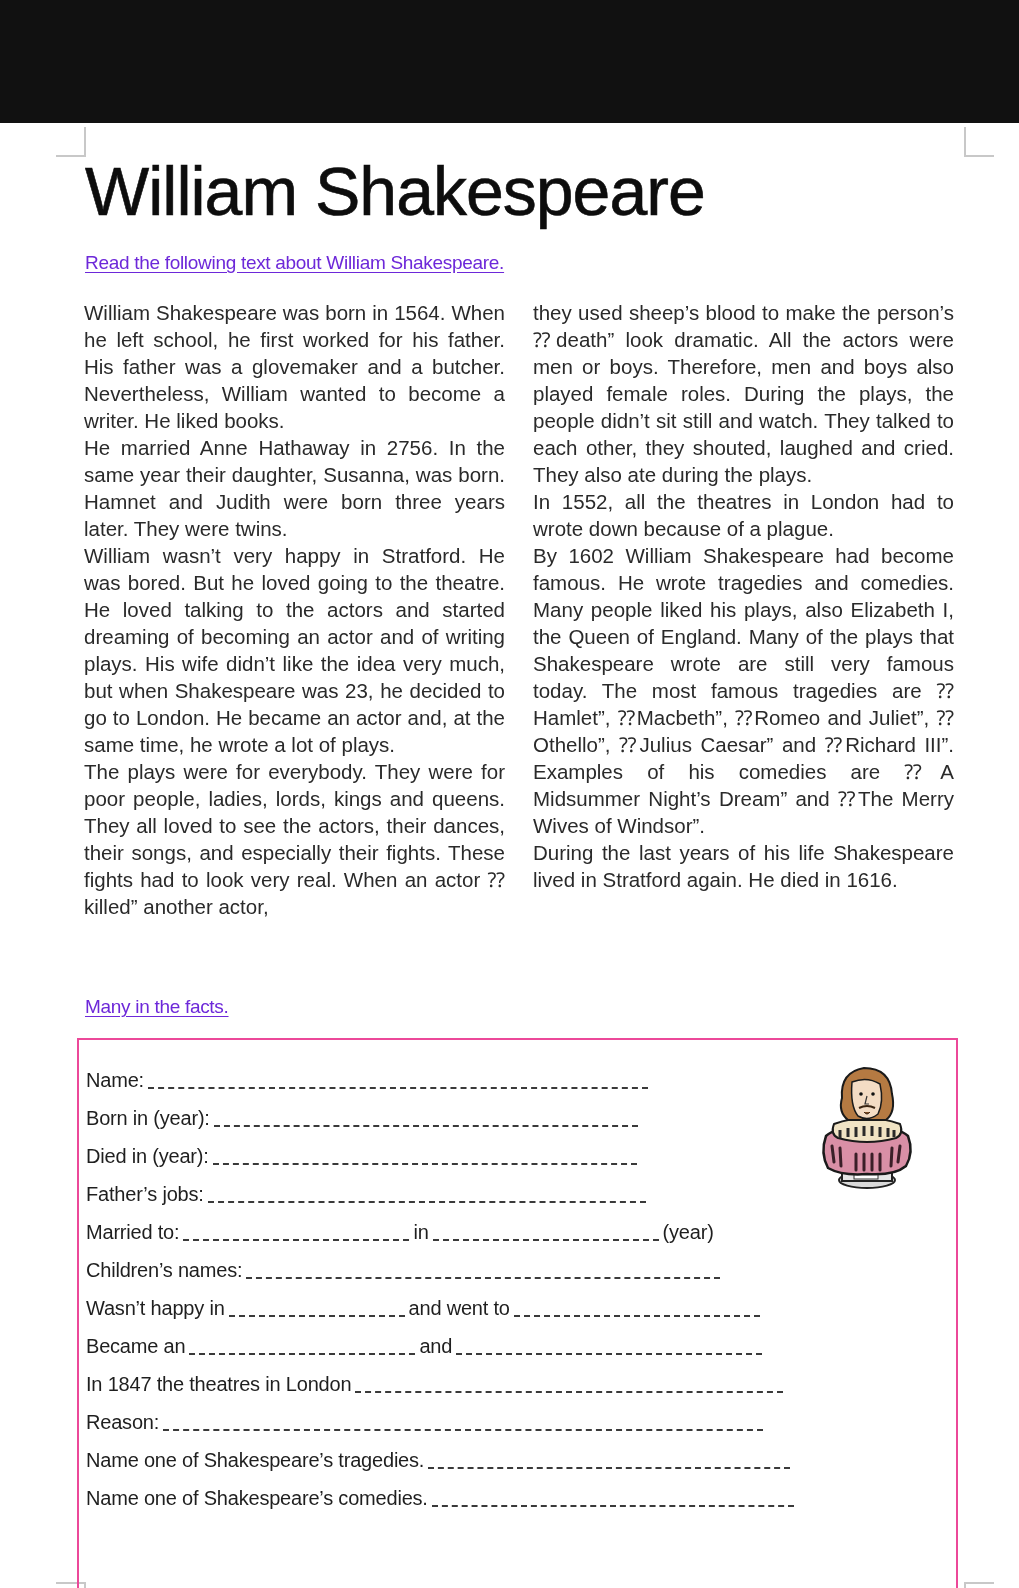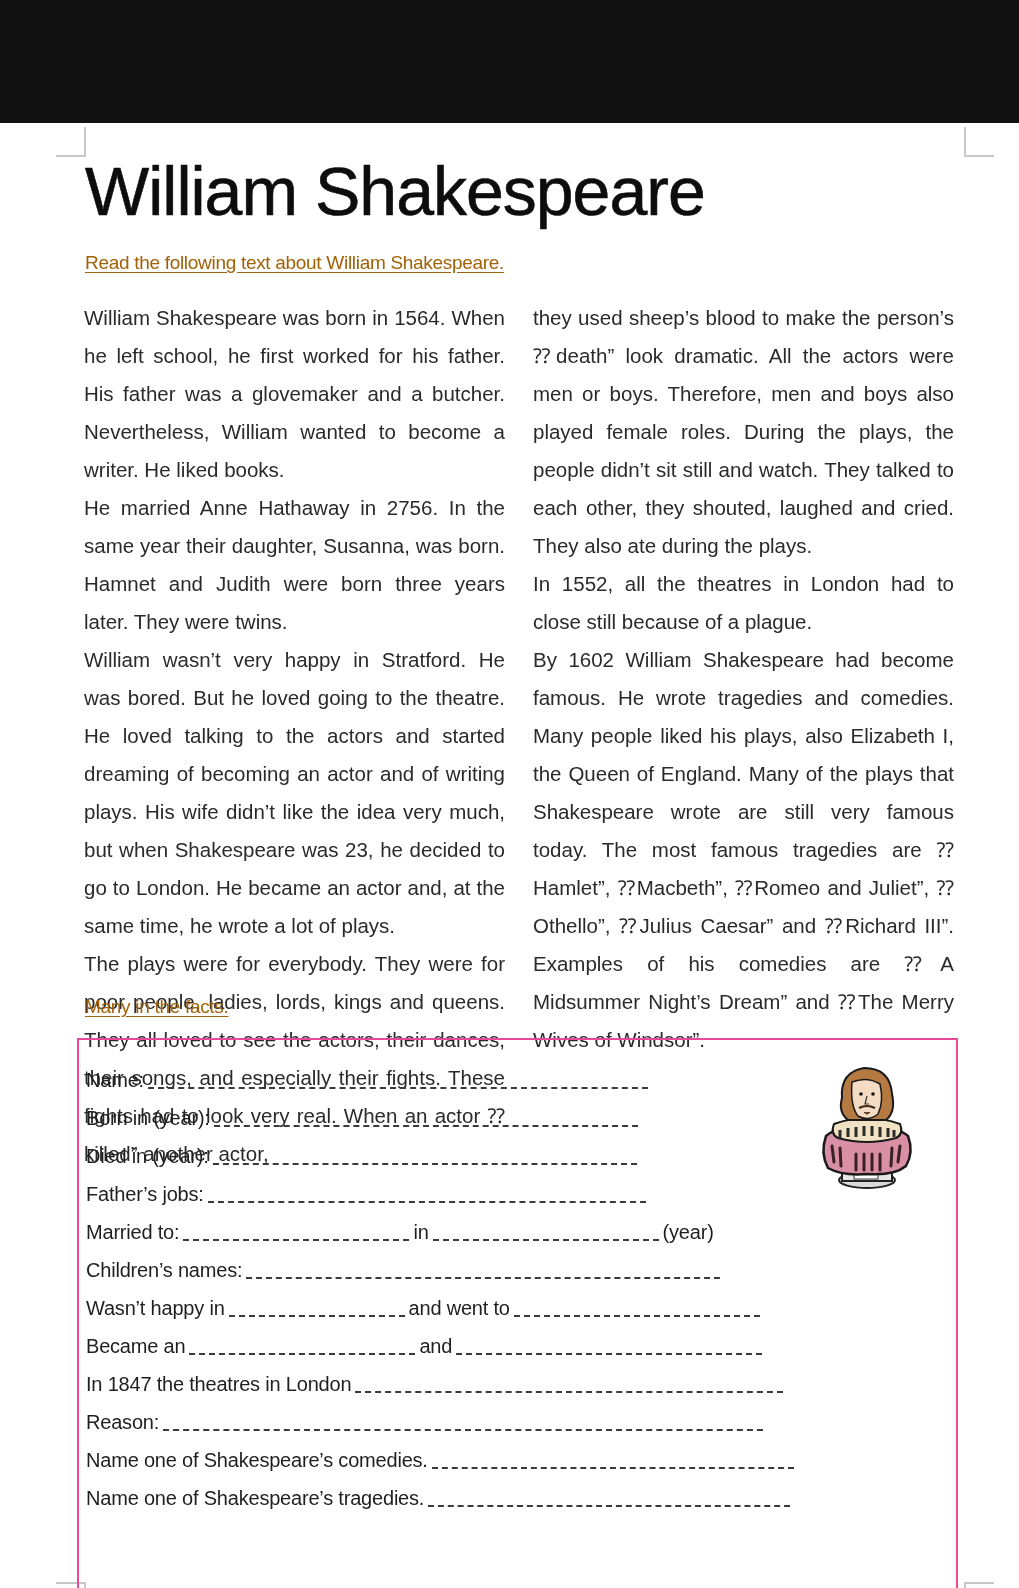--- a/index.html
+++ b/index.html
@@ -58,38 +58,38 @@
       margin: 0;
       font-family: "Liberation Sans", sans-serif;
       -webkit-text-stroke: 0.6px #0d0d0d;
     }
     .instruction {
       position: absolute;
       left: 85px;
       font-size: 19px;
       text-decoration: underline;
       text-underline-offset: 3px;
-      color: #a16207;
+      color: #6d28d9;
       letter-spacing: -0.3px;
     }
     .instr-read { top: 252px; }
     .instr-fill { top: 996px; }
 
     .text-columns {
       position: absolute;
       left: 84px;
       top: 299px;
       width: 870px;
       display: flex;
       justify-content: space-between;
     }
     .text-col {
       width: 421px;
       font-size: 20.5px;
-      line-height: 38px;
+      line-height: 27px;
       text-align: justify;
       color: #2a2a2a;
       font-family: "Liberation Sans", sans-serif;
     }
     .text-col p {
       margin: 0;
     }
 
     .facts-box {
       position: absolute;
@@ -147,22 +147,23 @@
 
 <div class="text-columns">
   <div class="text-col">
     <p>William Shakespeare was born in 1564. When he left school, he first worked for his father. His father was a glovemaker and a butcher. Nevertheless, William wanted to become a writer. He liked books.</p>
     <p>He married Anne Hathaway in 2756. In the same year their daughter, Susanna, was born. Hamnet and Judith were born three years later. They were twins.</p>
     <p>William wasn’t very happy in Stratford. He was bored. But he loved going to the theatre. He loved talking to the actors and started dreaming of becoming an actor and of writing plays. His wife didn’t like the idea very much, but when Shakespeare was 23, he decided to go to London. He became an actor and, at the same time, he wrote a lot of plays.</p>
     <p>The plays were for everybody. They were for poor people, ladies, lords, kings and queens. They all loved to see the actors, their dances, their songs, and especially their fights. These fights had to look very real. When an actor ⁇killed” another actor,</p>
   </div>
   <div class="text-col">
     <p>they used sheep’s blood to make the person’s ⁇death” look dramatic. All the actors were men or boys. Therefore, men and boys also played female roles. During the plays, the people didn’t sit still and watch. They talked to each other, they shouted, laughed and cried. They also ate during the plays.</p>
-    <p>In 1552, all the theatres in London had to close still because of a plague.</p>
+    <p>In 1552, all the theatres in London had to wrote down because of a plague.</p>
     <p>By 1602 William Shakespeare had become famous. He wrote tragedies and comedies. Many people liked his plays, also Elizabeth I, the Queen of England. Many of the plays that Shakespeare wrote are still very famous today. The most famous tragedies are ⁇Hamlet”, ⁇Macbeth”, ⁇Romeo and Juliet”, ⁇Othello”, ⁇Julius Caesar” and ⁇Richard III”. Examples of his comedies are ⁇A Midsummer Night’s Dream” and ⁇The Merry Wives of Windsor”.</p>
+    <p>During the last years of his life Shakespeare lived in Stratford again. He died in 1616.</p>
   </div>
 </div>
 
 <div class="instruction instr-fill">Many in the facts.</div>
 
 <div class="facts-box">
   <div class="facts-list" id="facts-list">
       <div class="fact-row">
         <span class="lbl">Name:</span>
         <span class="blank" style="width: 500px;"></span>
@@ -204,25 +205,25 @@
       </div>
       <div class="fact-row">
         <span class="lbl">In 1847 the theatres in London</span>
         <span class="blank" style="width: 428px;"></span>
       </div>
       <div class="fact-row">
         <span class="lbl">Reason:</span>
         <span class="blank" style="width: 600px;"></span>
       </div>
       <div class="fact-row">
+        <span class="lbl">Name one of Shakespeare’s tragedies.</span>
+        <span class="blank" style="width: 362px;"></span>
+      </div>
+      <div class="fact-row">
         <span class="lbl">Name one of Shakespeare’s comedies.</span>
-        <span class="blank" style="width: 362px;"></span>
-      </div>
-      <div class="fact-row">
-        <span class="lbl">Name one of Shakespeare’s tragedies.</span>
         <span class="blank" style="width: 362px;"></span>
       </div>
     </div>
 
   <svg class="portrait" viewBox="0 0 106 135">
 
     <ellipse cx="55" cy="122" rx="28" ry="8" fill="#d9d9d9" stroke="#222" stroke-width="2"></ellipse>
     <rect x="30" y="112" width="50" height="11" fill="#e6e6e6" stroke="#222" stroke-width="2"></rect>
     <rect x="42" y="116" width="24" height="5" fill="#fff" stroke="#333" stroke-width="1"></rect>
 

